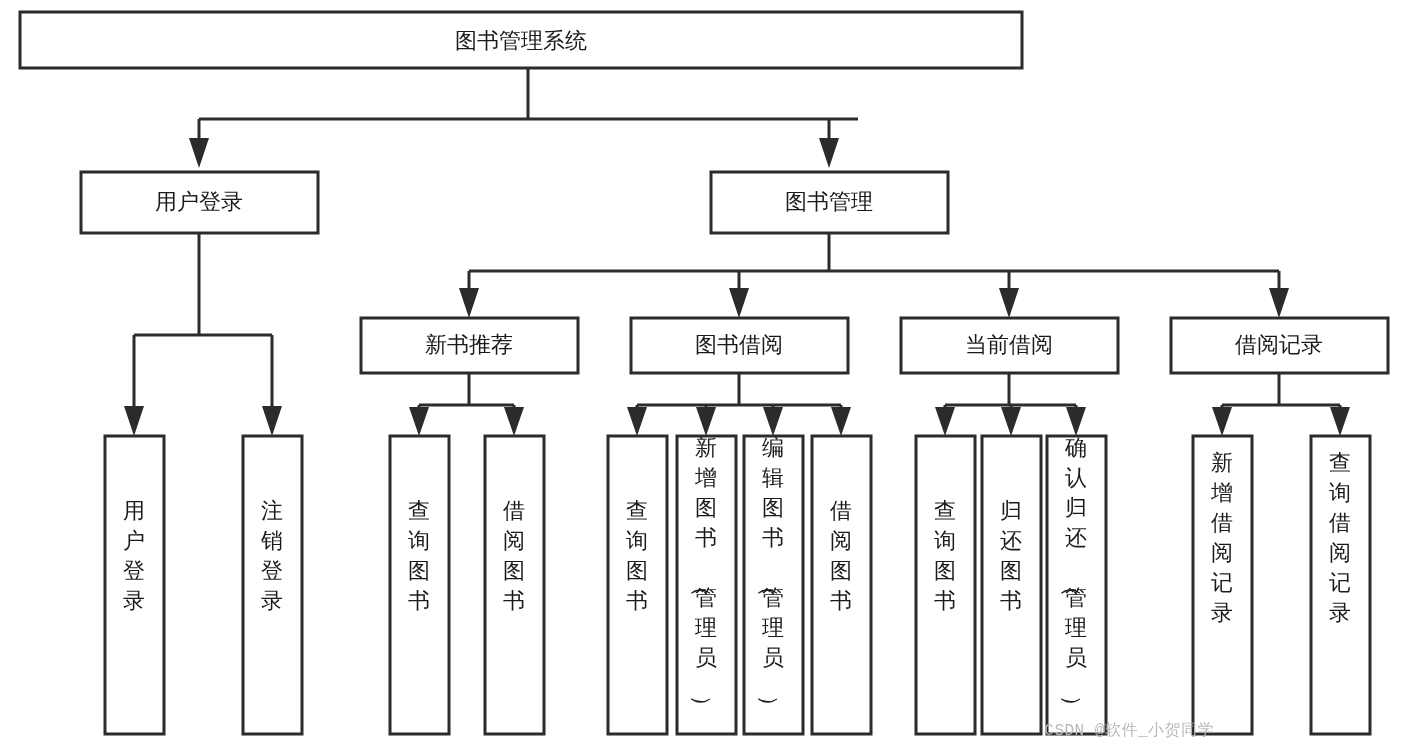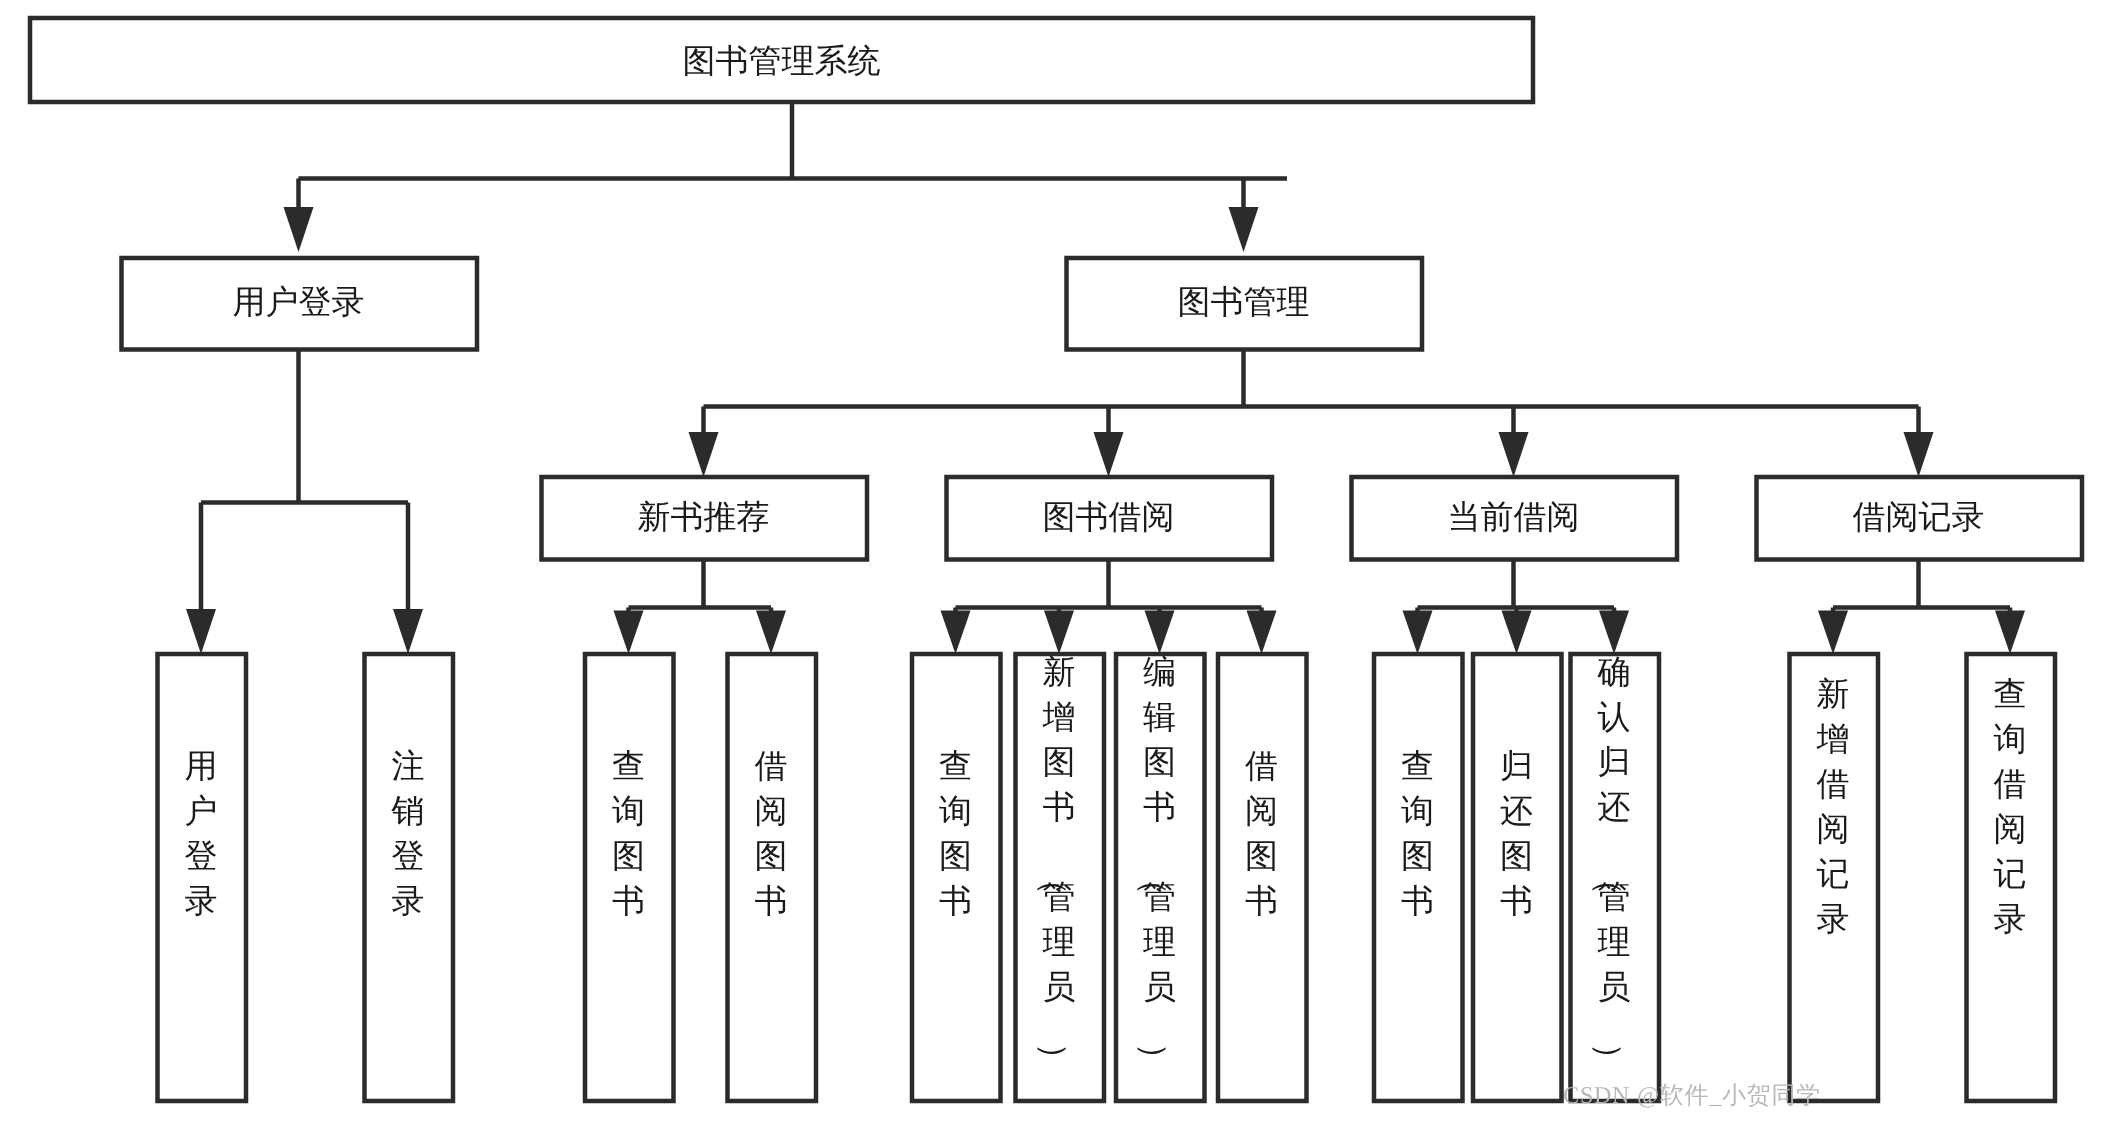--- a/index.html
+++ b/index.html
@@ -51,21 +51,21 @@
   .node-label-v {
     font-family: "Liberation Sans", "DejaVu Sans", sans-serif;
     font-size: 22px;
     fill: #1a1a1a;
     text-anchor: middle;
   }
   .watermark {
     position: absolute;
     right: 12px;
     bottom: 6px;
-    font-family: Liberation Serif, serif;
+    font-family: Liberation Mono, monospace;
     font-size: 16px;
     color: #b8b8b8;
     white-space: nowrap;
     letter-spacing: 0.5px;
     user-select: none;
   }
 </style>
 </head>
 <body>
 

